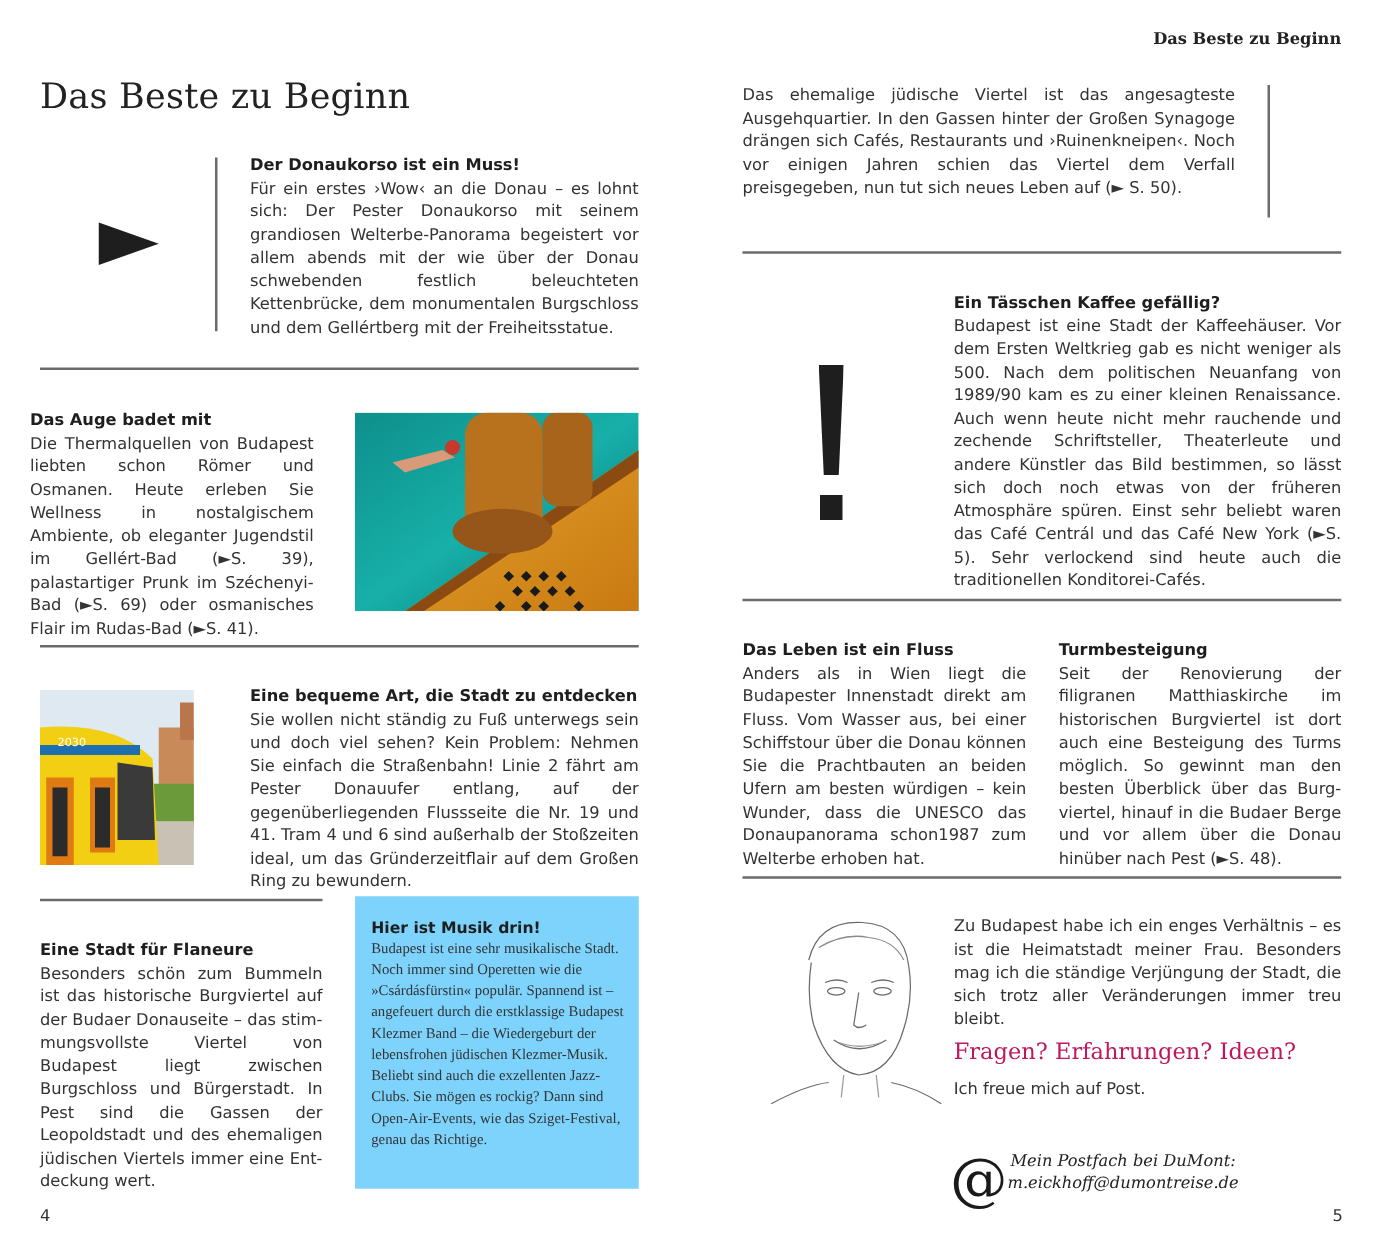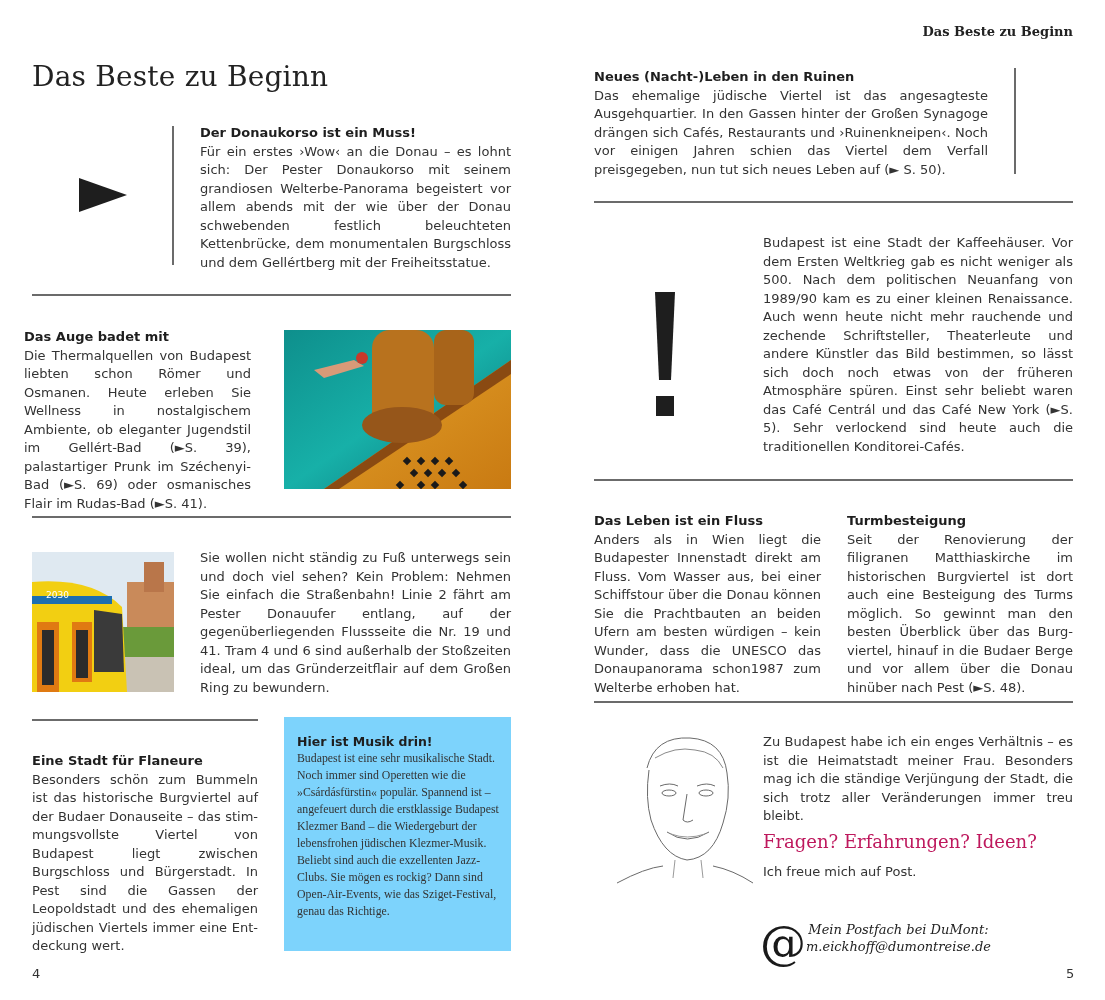--- a/index.html
+++ b/index.html
@@ -83,68 +83,69 @@
       <rect x="169" y="140" width="6" height="6" transform="rotate(45 172 143)"></rect>
       <rect x="113" y="152" width="6" height="6" transform="rotate(45 116 155)"></rect>
       <rect x="134" y="152" width="6" height="6" transform="rotate(45 137 155)"></rect>
       <rect x="148" y="152" width="6" height="6" transform="rotate(45 151 155)"></rect>
       <rect x="176" y="152" width="6" height="6" transform="rotate(45 179 155)"></rect>
     </g>
   </svg>
 </div>
 <div class="abs hrule" style="left:32px; top:516px; width:479px;"></div>
 
-<div class="abs photo" style="left:32px; top:552px; width:142px; height:140px;">
+<div class="abs photo" style="left:32px; top:552px; width:123px; height:140px;">
   <svg width="142" height="140" viewBox="0 0 142 140">
     <rect width="142" height="140" fill="#dfe9f1"></rect>
     <rect x="95" y="30" width="47" height="80" fill="#c98a5a"></rect>
     <rect x="112" y="10" width="20" height="30" fill="#b9764a"></rect>
     <rect x="85" y="75" width="57" height="30" fill="#6a9a3a"></rect>
     <rect x="80" y="105" width="62" height="35" fill="#c9c2b4"></rect>
     <path d="M0 30 Q60 25 90 55 L95 140 L0 140 Z" fill="#f2cf12"></path>
     <rect x="0" y="44" width="80" height="8" fill="#1d6fb0"></rect>
     <rect x="5" y="70" width="22" height="70" fill="#e07a12"></rect>
     <rect x="10" y="78" width="12" height="55" fill="#2b2b2b"></rect>
     <rect x="40" y="70" width="20" height="60" fill="#e07a12"></rect>
     <rect x="44" y="78" width="12" height="48" fill="#2b2b2b"></rect>
     <polygon points="62,58 90,62 92,120 62,120" fill="#3a3a3a"></polygon>
   </svg>
   <span class="abs" style="left:14px; top:38px; font-size:9px; color:#ffffff; font-family:'DejaVu Sans', sans-serif;">2030</span>
 </div>
 <div class="abs" style="left:200px; top:549px; width:311px;">
+  <div class="block-title">Eine bequeme Art, die Stadt zu entdecken</div>
   <div class="block-body">Sie wollen nicht ständig zu Fuß unterwegs sein und doch viel sehen? Kein Problem: Nehmen Sie einfach die Straßenbahn! Linie 2 fährt am Pester Donauufer entlang, auf der gegenüberliegenden Flussseite die Nr. 19 und 41. Tram 4 und 6 sind außerhalb der Stoßzeiten ideal, um das Gründer­zeitflair auf dem Großen Ring zu bewundern.</div>
 </div>
 
 <div class="abs hrule" style="left:32px; top:719px; width:226px;"></div>
 <div class="abs" style="left:32px; top:752px; width:226px;">
   <div class="block-title">Eine Stadt für Flaneure</div>
   <div class="block-body">Besonders schön zum Bummeln ist das historische Burgviertel auf der Budaer Donauseite – das stim­mungsvollste Viertel von Budapest liegt zwischen Burgschloss und Bür­gerstadt. In Pest sind die Gassen der Leopoldstadt und des ehemaligen jüdischen Viertels immer eine Ent­deckung wert.</div>
 </div>
 
 <div class="abs music-box" style="left:284px; top:717px; width:227px; height:234px;">
   <div class="block-title">Hier ist Musik drin!</div>
   <div class="block-body">Budapest ist eine sehr musikalische Stadt. Noch immer sind Operetten wie die »Csárdásfürstin« populär. Spannend ist – angefeuert durch die erstklassige Budapest Klezmer Band – die Wiedergeburt der lebensfrohen jüdischen Klezmer-Mu­sik. Beliebt sind auch die exzellenten Jazz-Clubs. Sie mögen es rockig? Dann sind Open-Air-Events, wie das Sziget-Festival, genau das Richtige.</div>
 </div>
 
 <div class="abs page-num" style="left:32px; top:966px;">4</div>
 
 <div class="abs running-head serif">Das Beste zu Beginn</div>
 
 <div class="abs" style="left:594px; top:68px; width:394px;">
-  <div class="block-title">Neues (Nacht-)Leben in den Ruinen</div>
   <div class="block-body">Das ehemalige jüdische Viertel ist das angesagteste Ausgeh­quartier. In den Gassen hinter der Großen Synagoge drängen sich Cafés, Restaurants und ›Ruinenkneipen‹. Noch vor einigen Jahren schien das Viertel dem Verfall preisgegeben, nun tut sich neues Leben auf (► S. 50).</div>
 </div>
 <div class="abs vrule" style="left:1014px; top:68px; width:2px; height:106px;"></div>
 <div class="abs hrule" style="left:594px; top:201px; width:479px;"></div>
 
 <div class="abs" style="left:655px; top:292px; width:22px; height:124px;">
   <div class="abs bang-bar" style="left:0; top:0; width:20px; height:88px; clip-path: polygon(0 0, 100% 0, 80% 100%, 20% 100%);"></div>
   <div class="abs bang-bar" style="left:1px; top:104px; width:18px; height:20px;"></div>
 </div>
 <div class="abs" style="left:763px; top:234px; width:310px;">
+  <div class="block-title">Ein Tässchen Kaffee gefällig?</div>
   <div class="block-body">Budapest ist eine Stadt der Kaffeehäuser. Vor dem Ersten Weltkrieg gab es nicht weniger als 500. Nach dem politischen Neuanfang von 1989/90 kam es zu einer kleinen Renaissance. Auch wenn heute nicht mehr rauchende und zechende Schriftsteller, Theaterleute und andere Künstler das Bild bestimmen, so lässt sich doch noch etwas von der früheren Atmosphäre spüren. Einst sehr beliebt waren das Café Centrál und das Café New York (►S. 5). Sehr verlockend sind heute auch die traditionellen Konditorei-Cafés.</div>
 </div>
 <div class="abs hrule" style="left:594px; top:479px; width:479px;"></div>
 
 <div class="abs" style="left:594px; top:512px; width:227px;">
   <div class="block-title">Das Leben ist ein Fluss</div>
   <div class="block-body">Anders als in Wien liegt die Budapes­ter Innenstadt direkt am Fluss. Vom Wasser aus, bei einer Schiffstour über die Donau können Sie die Prachtbau­ten an beiden Ufern am besten wür­digen – kein Wunder, dass die UNES­CO das Donaupanorama schon1987 zum Welterbe erhoben hat.</div>
 </div>
 
 <div class="abs" style="left:847px; top:512px; width:226px;">

